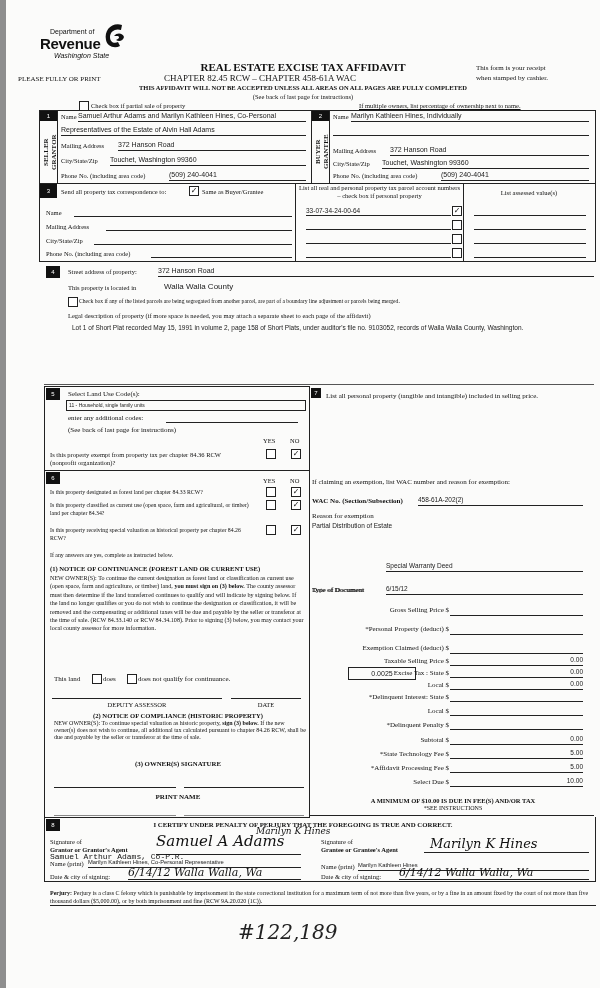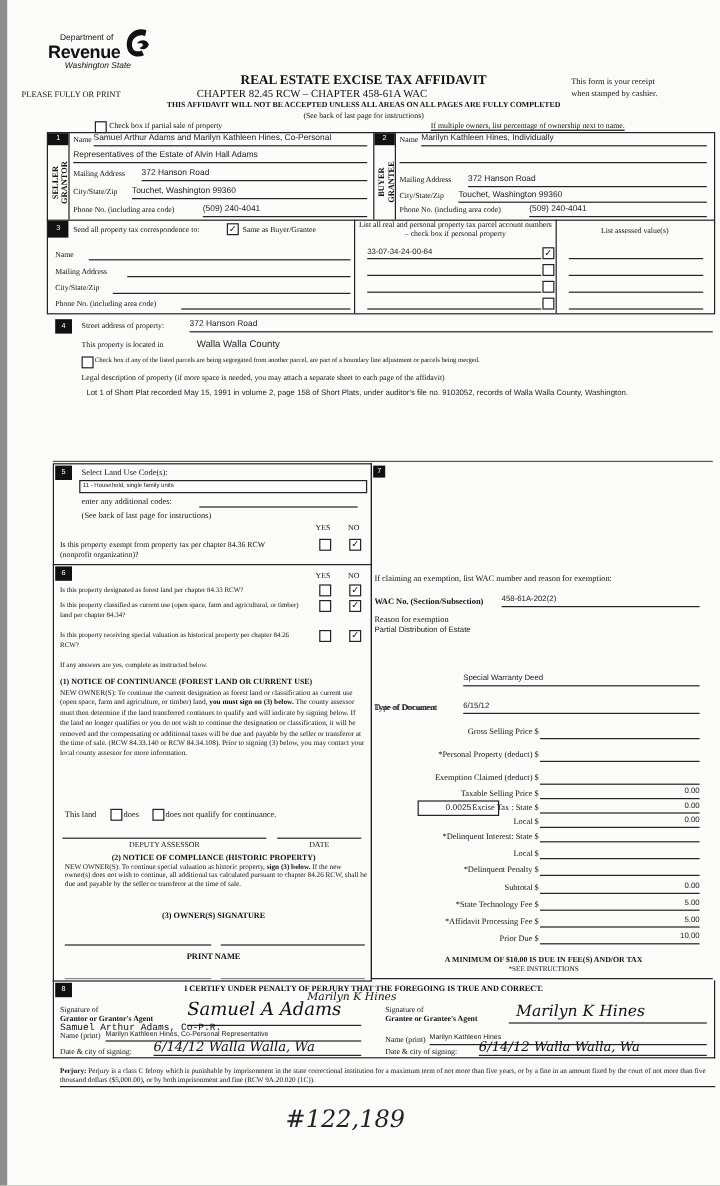--- a/index.html
+++ b/index.html
@@ -164,20 +164,21 @@
   <div class="abs b" style="left:44px;top:712px;width:256px;text-align:center;font-size:6.6px;">(2) NOTICE OF COMPLIANCE (HISTORIC PROPERTY)</div>
   <div class="abs" style="left:48px;top:720px;width:252px;font-size:6px;line-height:7px;"><span>NEW OWNER(S): To continue special valuation as historic property, </span><b>sign (3) below.</b><span> If the new owner(s) does not wish to continue, all additional tax calculated pursuant to chapter 84.26 RCW, shall be due and payable by the seller or transferor at the time of sale.</span></div>
   <div class="abs b" style="left:44px;top:760px;width:256px;text-align:center;font-size:6.8px;">(3)  OWNER(S) SIGNATURE</div>
   <div class="hl" style="left:48px;top:787px;width:122px;"></div>
   <div class="hl" style="left:178px;top:787px;width:120px;"></div>
   <div class="abs b" style="left:44px;top:793px;width:256px;text-align:center;font-size:7px;">PRINT NAME</div>
   <div class="hl" style="left:48px;top:815px;width:122px;background:#888;"></div>
   <div class="hl" style="left:178px;top:815px;width:120px;background:#888;"></div>
 
   <div class="numbox" style="left:305px;top:388px;width:10px;height:10px;line-height:10px;">7</div>
+  <div class="abs t7" style="left:320px;top:390px;width:240px;line-height:12px;">List all  personal property (tangible and intangible) included in selling price.</div>
   <div class="abs t7" style="left:306px;top:478px;">If claiming an exemption, list WAC number and reason for exemption:</div>
   <div class="abs t7" style="left:306px;top:497px;font-weight:bold;">WAC No. (Section/Subsection)</div>
   <div class="abs fill t6 u" style="left:412px;top:496px;width:165px;height:9px;">458-61A-202(2)</div>
   <div class="abs t7" style="left:306px;top:512px;">Reason for exemption</div>
   <div class="abs fill t6" style="left:306px;top:522px;">Partial Distribution of Estate</div>
   <div class="abs t7" style="left:306px;top:564px;margin-top:22px;">Type of Document</div>
   <div class="abs fill t6 u" style="left:380px;top:562px;width:197px;height:9px;">Special Warranty Deed</div>
   <div class="abs t7" style="left:306px;top:586px;">Date of Document</div>
   <div class="abs fill t6 u" style="left:380px;top:585px;width:197px;height:9px;">6/15/12</div>
 
@@ -200,21 +201,21 @@
   <div class="abs t7 right" style="left:306px;top:707px;width:137px;">Local $</div>
   <div class="abs fill t6 u right" style="left:444px;top:706px;width:133px;height:9px;"></div>
   <div class="abs t7 right" style="left:306px;top:721px;width:137px;">*Delinquent Penalty $</div>
   <div class="abs fill t6 u right" style="left:444px;top:720px;width:133px;height:9px;"></div>
   <div class="abs t7 right" style="left:306px;top:736px;width:137px;">Subtotal $</div>
   <div class="abs fill t6 u right" style="left:444px;top:735px;width:133px;height:9px;">0.00</div>
   <div class="abs t7 right" style="left:306px;top:750px;width:137px;">*State Technology Fee $</div>
   <div class="abs fill t6 u right" style="left:444px;top:749px;width:133px;height:9px;">5.00</div>
   <div class="abs t7 right" style="left:306px;top:764px;width:137px;">*Affidavit Processing Fee $</div>
   <div class="abs fill t6 u right" style="left:444px;top:763px;width:133px;height:9px;">5.00</div>
-  <div class="abs t7 right" style="left:306px;top:778px;width:137px;">Prior Due $</div>
+  <div class="abs t7 right" style="left:306px;top:778px;width:137px;">Select Due $</div>
   <div class="abs fill t6 u right" style="left:444px;top:777px;width:133px;height:9px;">10.00</div>
   <div class="abs b" style="left:306px;top:797px;width:282px;text-align:center;font-size:6.5px;">A MINIMUM OF $10.00 IS DUE IN FEE(S) AND/OR TAX</div>
   <div class="abs" style="left:306px;top:805px;width:282px;text-align:center;font-size:6px;">*SEE INSTRUCTIONS</div>
   <div class="hl" style="left:304px;top:815px;width:284px;"></div>
 
   <div class="abs box" style="left:38px;top:817px;width:550px;height:64px;border-top:none;"></div>
   <div class="numbox" style="left:40px;top:819px;width:14px;height:12px;line-height:12px;">8</div>
   <div class="abs b" style="left:0;width:594px;top:821px;text-align:center;font-size:6.8px;">I CERTIFY UNDER PENALTY OF PERJURY THAT THE FOREGOING IS TRUE AND CORRECT.</div>
 
   <div class="abs t6" style="left:44px;top:838px;">Signature of</div>

